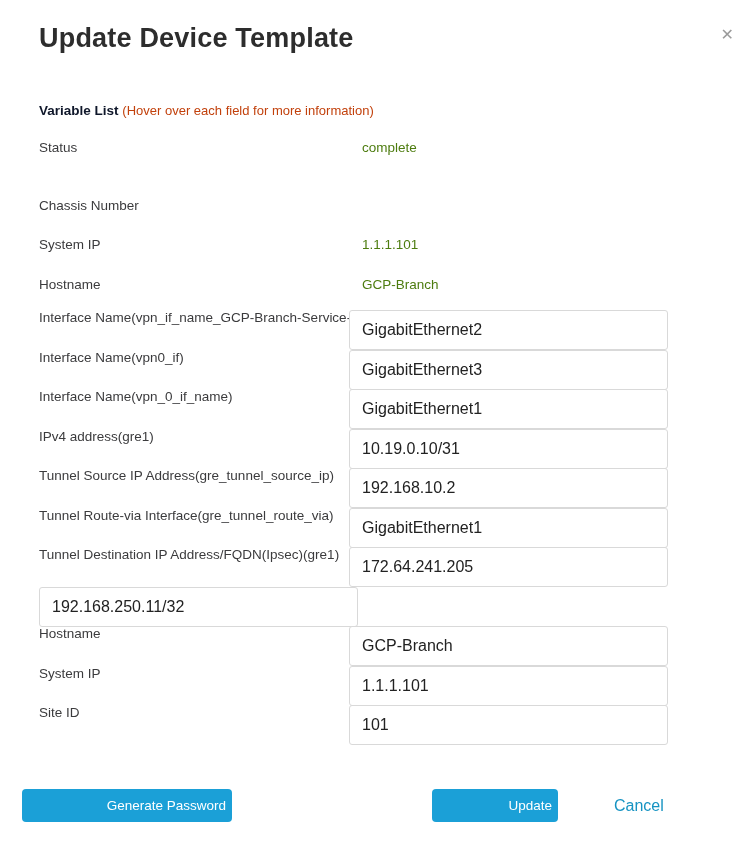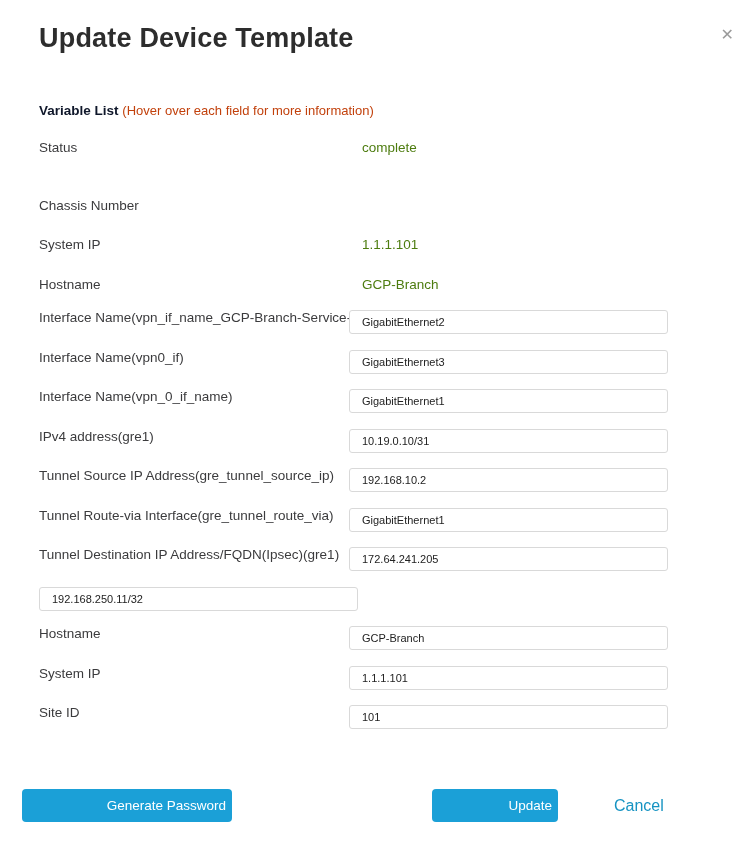--- a/index.html
+++ b/index.html
@@ -45,25 +45,25 @@
     font-size: 13.5px; color: #4d7c0f;
     padding-left: 13px;
     white-space: nowrap;
   }
   .r-status   { margin-bottom: 38px; }
   .r-chassis  { margin-bottom: 19px; padding-left: 39px; }
   .r-hostname-ro { margin-bottom: 13px; }
 
   .input-row { height: 28px; margin-bottom: 11.5px; }
   .field {
-    width: 319px; height: 24px; flex: none;
+    width: 319px; height: 40px; flex: none;
     border: 1px solid #d9d9d9; border-radius: 3px;
     background: #fff;
     padding: 0 8px 0 12px;
-    font-size: 11px; color: #222;
+    font-size: 16px; color: #222;
     font-family: inherit;
     outline: none;
   }
 
   .footer { position: relative; height: 33px; margin-top: 56px; }
   .btn {
     position: absolute; top: 0; height: 33px;
     border: none; border-radius: 4px;
     background: #1ba0d7; color: #fff;
     font-size: 13.5px; font-family: inherit;

